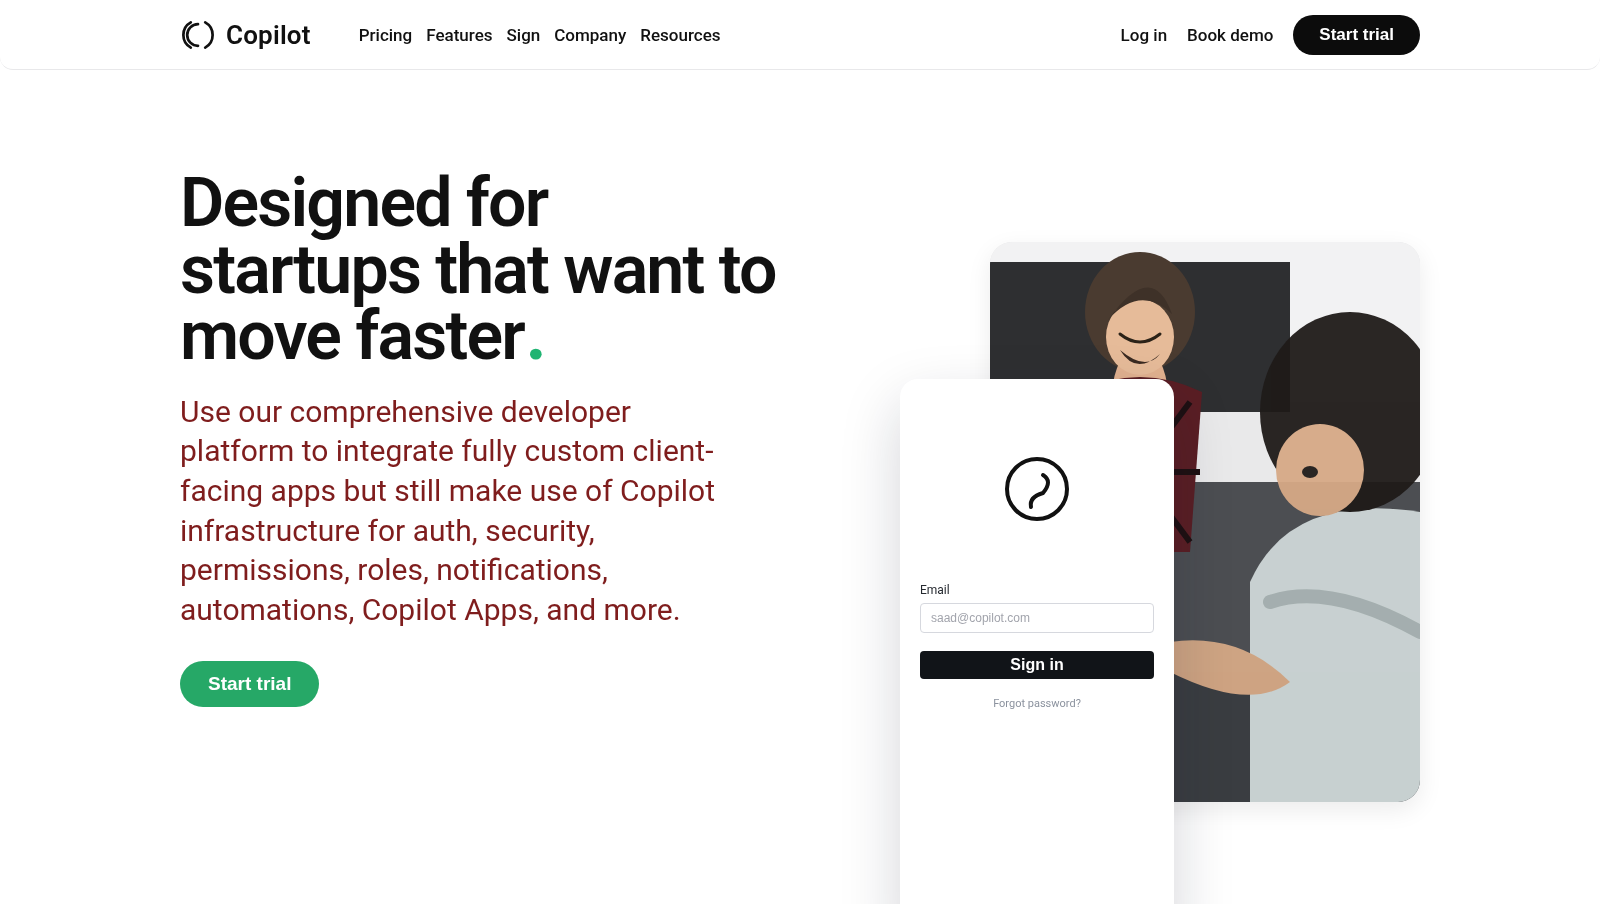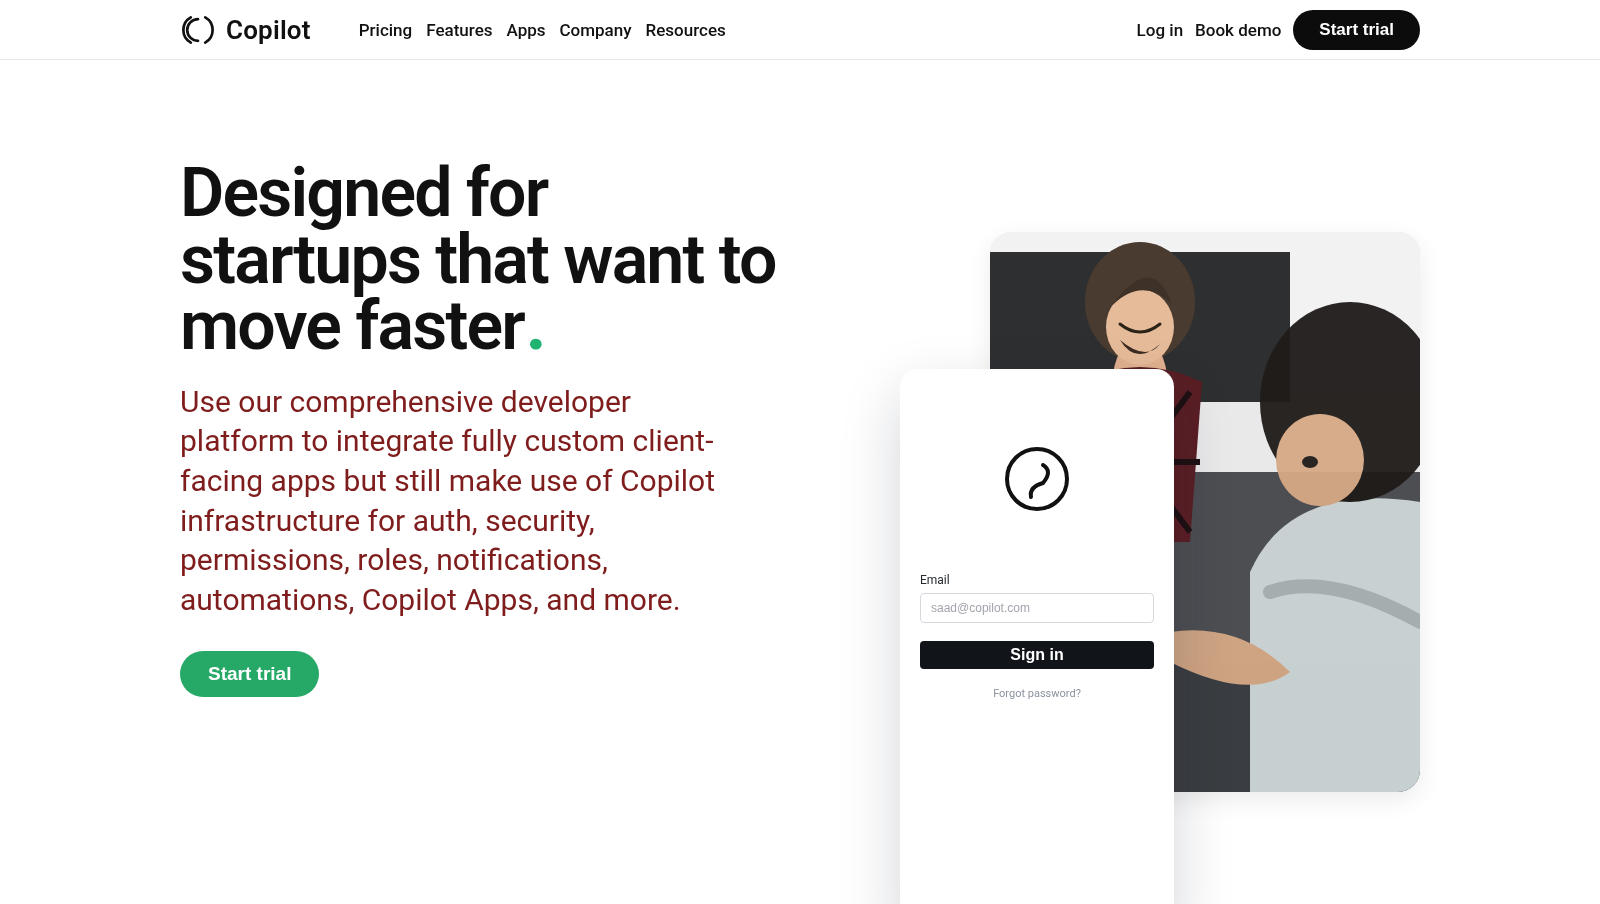--- a/index.html
+++ b/index.html
@@ -19,35 +19,36 @@
   body{
     margin:0;
     font-family:-apple-system,BlinkMacSystemFont,"Segoe UI",Roboto,Helvetica,Arial,sans-serif;
     color:var(--ink);
     background:#fff;
     width:1600px; 
   }
 
   
   header.site-header{
-    height:60px;
+    height:70px;
     border-bottom:1px solid var(--border);
     display:flex;
     align-items:center;
     padding:0 180px;
     gap:48px;
+    border-radius:13px;
   }
   .logo{display:flex;align-items:center;gap:10px;color:#111}
   .logo svg{width:36px;height:36px;display:block}
   .logo-word{font-size:26px;font-weight:600;letter-spacing:.2px;color:#111}
   nav.primary{display:flex;gap:14px}
   nav.primary a{
     color:#111;text-decoration:none;font-size:17px;font-weight:500
   }
-  .header-right{margin-left:auto;display:flex;align-items:center;gap:12px}
+  .header-right{margin-left:auto;display:flex;align-items:center;gap:20px}
   .header-right a.link{color:#111;text-decoration:none;font-size:17px;font-weight:500}
   .btn-pill{
     background:var(--black);color:#fff;border:none;border-radius:999px;
     font-size:17px;font-weight:600;padding:10px 26px;cursor:pointer
   }
 
   
   main{position:relative;padding:100px 180px 60px;display:flex;gap:24px;min-height:820px}
   .left{flex:0 0 600px;max-width:600px}
   h1.headline{
@@ -103,21 +104,21 @@
         <path d="M28 6 A16 16 0 0 1 28 34" stroke="#111" stroke-width="3" stroke-linecap="round"></path>
         <path d="M20 8 A12 12 0 1 0 20 32" stroke="#111" stroke-width="3" stroke-linecap="round"></path>
       </svg>
     </span>
     <span class="logo-word">Copilot</span>
   </div>
 
   <nav class="primary">
     <a href="#">Pricing</a>
     <a href="#">Features</a>
-    <a href="#">Apps</a>
+    <a href="#">Sign</a>
     <a href="#">Company</a>
     <a href="#">Resources</a>
   </nav>
 
   <div class="header-right">
     <a href="#" class="link">Log in</a>
     <a href="#" class="link">Book demo</a>
     <button class="btn-pill">Start trial</button>
   </div>
 </header>

